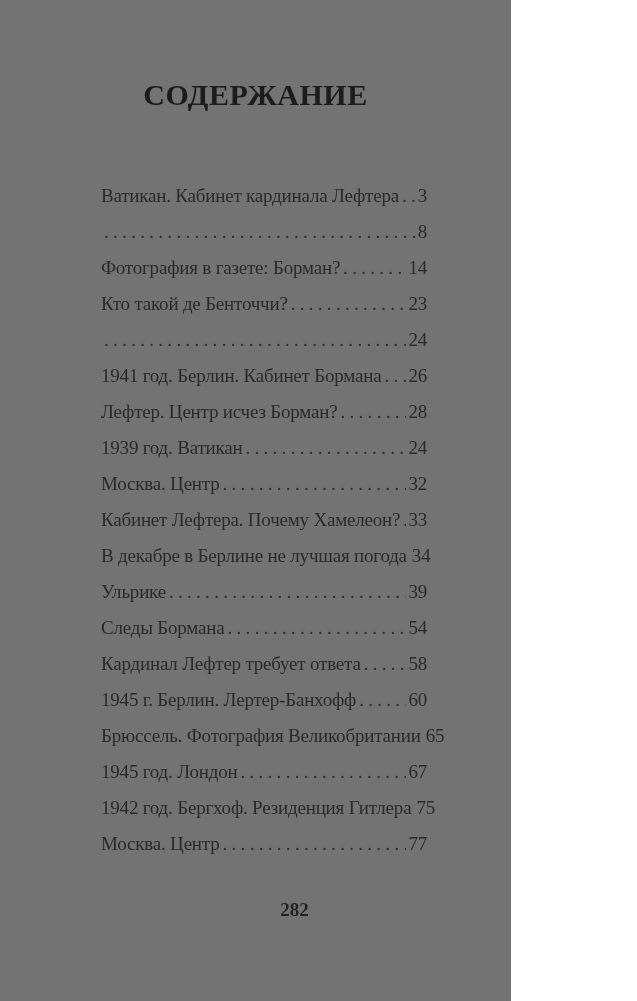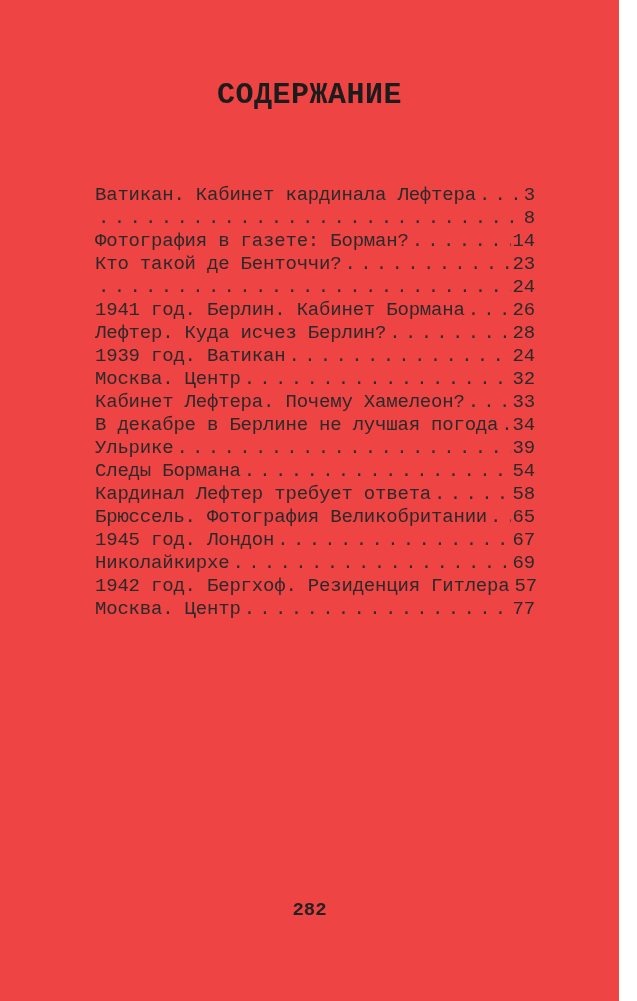--- a/index.html
+++ b/index.html
@@ -2,47 +2,47 @@
 <html><head>
 <meta charset="utf-8">
 <style>
   html, body {
     margin: 0;
     padding: 0;
     background: #ffffff;
   }
   .page {
     position: relative;
-    width: 619px;
+    width: 511px;
     height: 1001px;
-    background: #ef4444;
-    font-family: Liberation Mono, monospace;
+    background: #737373;
+    font-family: Liberation Serif, serif;
     color: #262626;
     overflow: hidden;
   }
   .page-title {
     position: absolute;
     top: 78px;
     left: 0;
     width: 100%;
     text-align: center;
     font-size: 30px;
     font-weight: 700;
     letter-spacing: 0.5px;
     color: #1c1c1c;
     margin: 0;
   }
   .toc-list {
     position: absolute;
     top: 186px;
-    left: 95px;
+    left: 101px;
     right: 84px;
     display: flex;
     flex-direction: column;
-    row-gap: 4px;
+    row-gap: 17px;
     font-size: 19px;
     letter-spacing: -0.2px;
     color: #2a2a2a;
   }
   .toc-row {
     display: flex;
     align-items: baseline;
     white-space: nowrap;
     line-height: 19px;
   }
@@ -66,20 +66,21 @@
   }
   .page-footer {
     position: absolute;
     top: 899px;
     left: 0;
     width: 100%;
     text-align: center;
     font-size: 19px;
     font-weight: 700;
     color: #222222;
+    padding-left: 39px;
   }
 </style>
 </head>
 <body>
 
 <div class="page">
 
   <h1 class="page-title">СОДЕРЖАНИЕ</h1>
 
   <div class="toc-list">
@@ -112,21 +113,21 @@
       <span class="toc-page">24</span>
     </div>
 
     <div class="toc-row">
       <span class="toc-title">1941 год. Берлин. Кабинет Бормана</span>
       <span class="toc-leader"></span>
       <span class="toc-page">26</span>
     </div>
 
     <div class="toc-row">
-      <span class="toc-title">Лефтер. Куда исчез Берлин?</span>
+      <span class="toc-title">Лефтер. Центр исчез Борман?</span>
       <span class="toc-leader"></span>
       <span class="toc-page">28</span>
     </div>
 
     <div class="toc-row">
       <span class="toc-title">1939 год. Ватикан</span>
       <span class="toc-leader"></span>
       <span class="toc-page">24</span>
     </div>
 
@@ -159,43 +160,43 @@
       <span class="toc-leader"></span>
       <span class="toc-page">54</span>
     </div>
 
     <div class="toc-row">
       <span class="toc-title">Кардинал Лефтер требует ответа</span>
       <span class="toc-leader"></span>
       <span class="toc-page">58</span>
     </div>
 
+    <div class="toc-row">
+      <span class="toc-title">1945 г. Берлин. Лертер-Банхофф</span>
+      <span class="toc-leader"></span>
+      <span class="toc-page">60</span>
+    </div>
 
     <div class="toc-row">
       <span class="toc-title">Брюссель. Фотография Великобритании</span>
       <span class="toc-leader"></span>
       <span class="toc-page">65</span>
     </div>
 
     <div class="toc-row">
       <span class="toc-title">1945 год. Лондон</span>
       <span class="toc-leader"></span>
       <span class="toc-page">67</span>
     </div>
 
-    <div class="toc-row">
-      <span class="toc-title">Николайкирхе</span>
-      <span class="toc-leader"></span>
-      <span class="toc-page">69</span>
-    </div>
 
     <div class="toc-row">
       <span class="toc-title">1942 год. Бергхоф. Резиденция Гитлера</span>
       <span class="toc-leader"></span>
-      <span class="toc-page">57</span>
+      <span class="toc-page">75</span>
     </div>
 
     <div class="toc-row">
       <span class="toc-title">Москва. Центр</span>
       <span class="toc-leader"></span>
       <span class="toc-page">77</span>
     </div>
   </div>
 
   <div class="page-footer">282</div>

